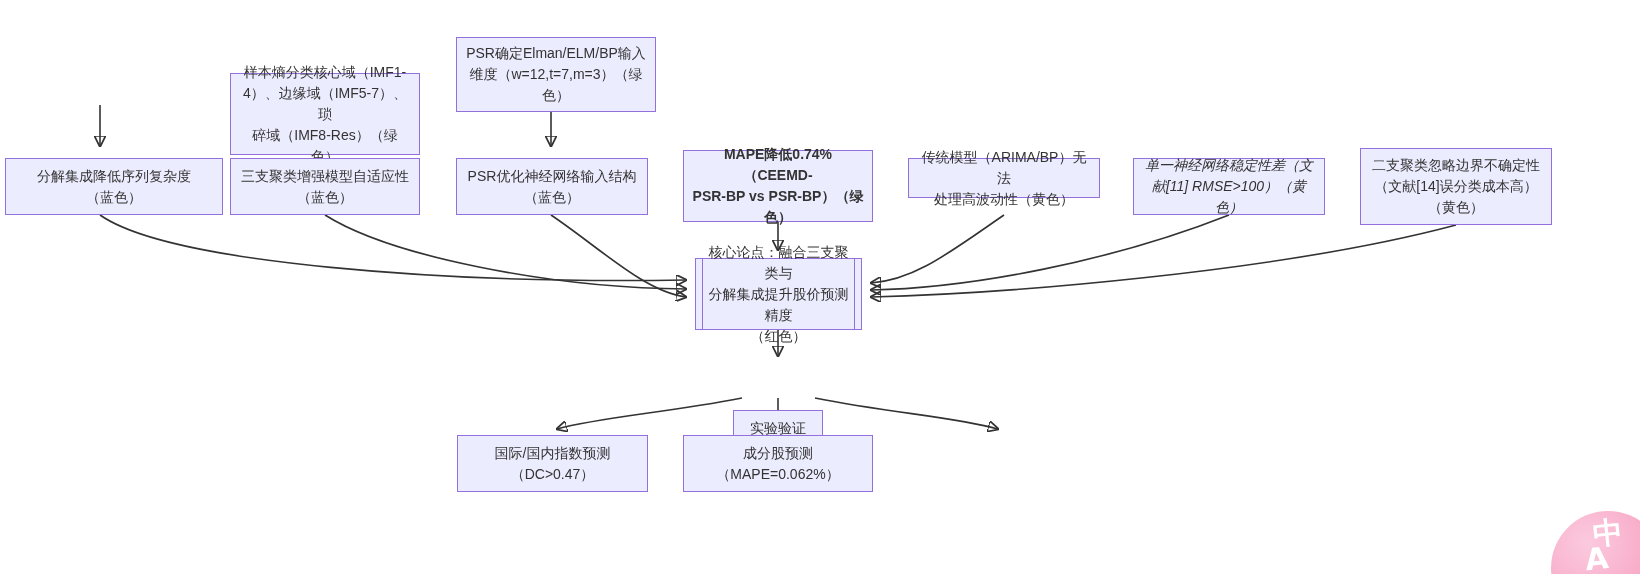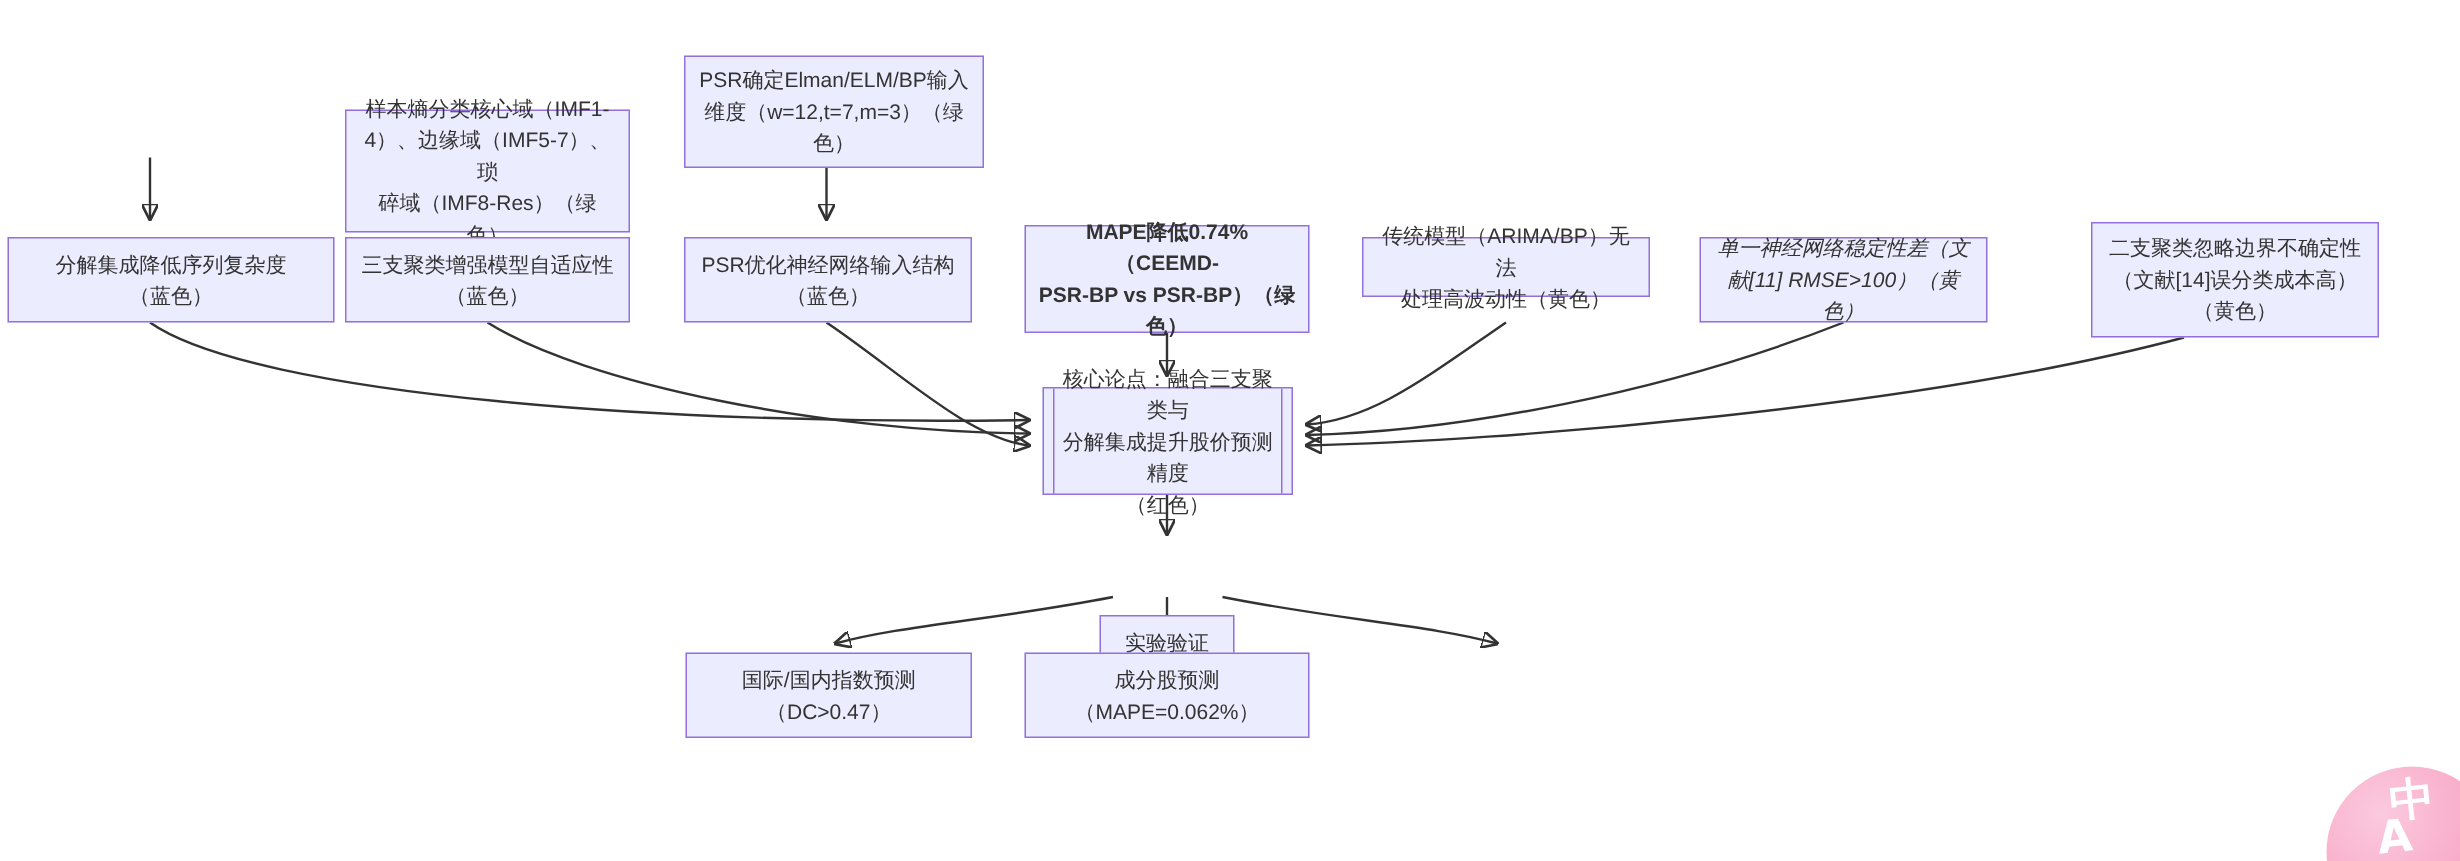--- a/index.html
+++ b/index.html
@@ -79,21 +79,21 @@
   <div class="node" style="left:683px;top:150px;width:190px;height:72px;font-weight:bold;">MAPE降低0.74%（CEEMD-
 PSR-BP vs PSR-BP）（绿
 色）</div>
 
   <div class="node" style="left:908px;top:158px;width:192px;height:40px;">传统模型（ARIMA/BP）无法
 处理高波动性（黄色）</div>
 
   <div class="node" style="left:1133px;top:158px;width:192px;height:57px;font-style:italic;">单一神经网络稳定性差（文
 献[11] RMSE&gt;100）（黄色）</div>
 
-  <div class="node" style="left:1360px;top:148px;width:192px;height:77px;margin-left:34px;">二支聚类忽略边界不确定性
+  <div class="node" style="left:1360px;top:148px;width:192px;height:77px;">二支聚类忽略边界不确定性
 （文献[14]误分类成本高）
 （黄色）</div>
 
   <div class="node subroutine" style="left:695px;top:258px;width:167px;height:72px;padding:4px 8px;">核心论点：融合三支聚类与
 分解集成提升股价预测精度
 （红色）</div>
 
   <div class="node" style="left:733px;top:362px;width:90px;height:36px;margin-top:48px;">实验验证</div>
 
   <div class="node" style="left:457px;top:435px;width:191px;height:57px;">国际/国内指数预测

